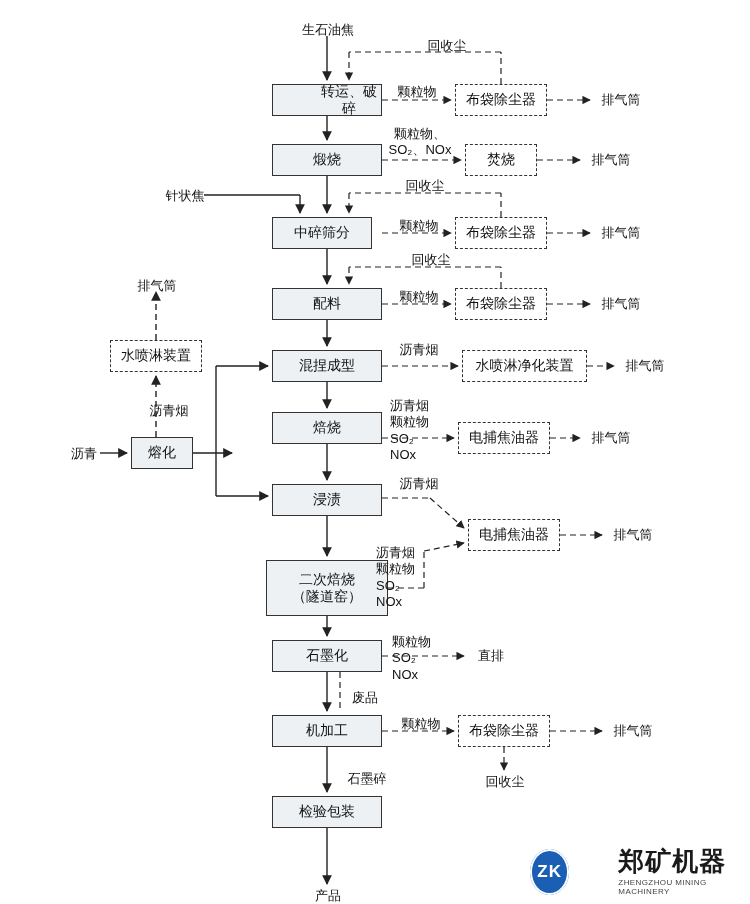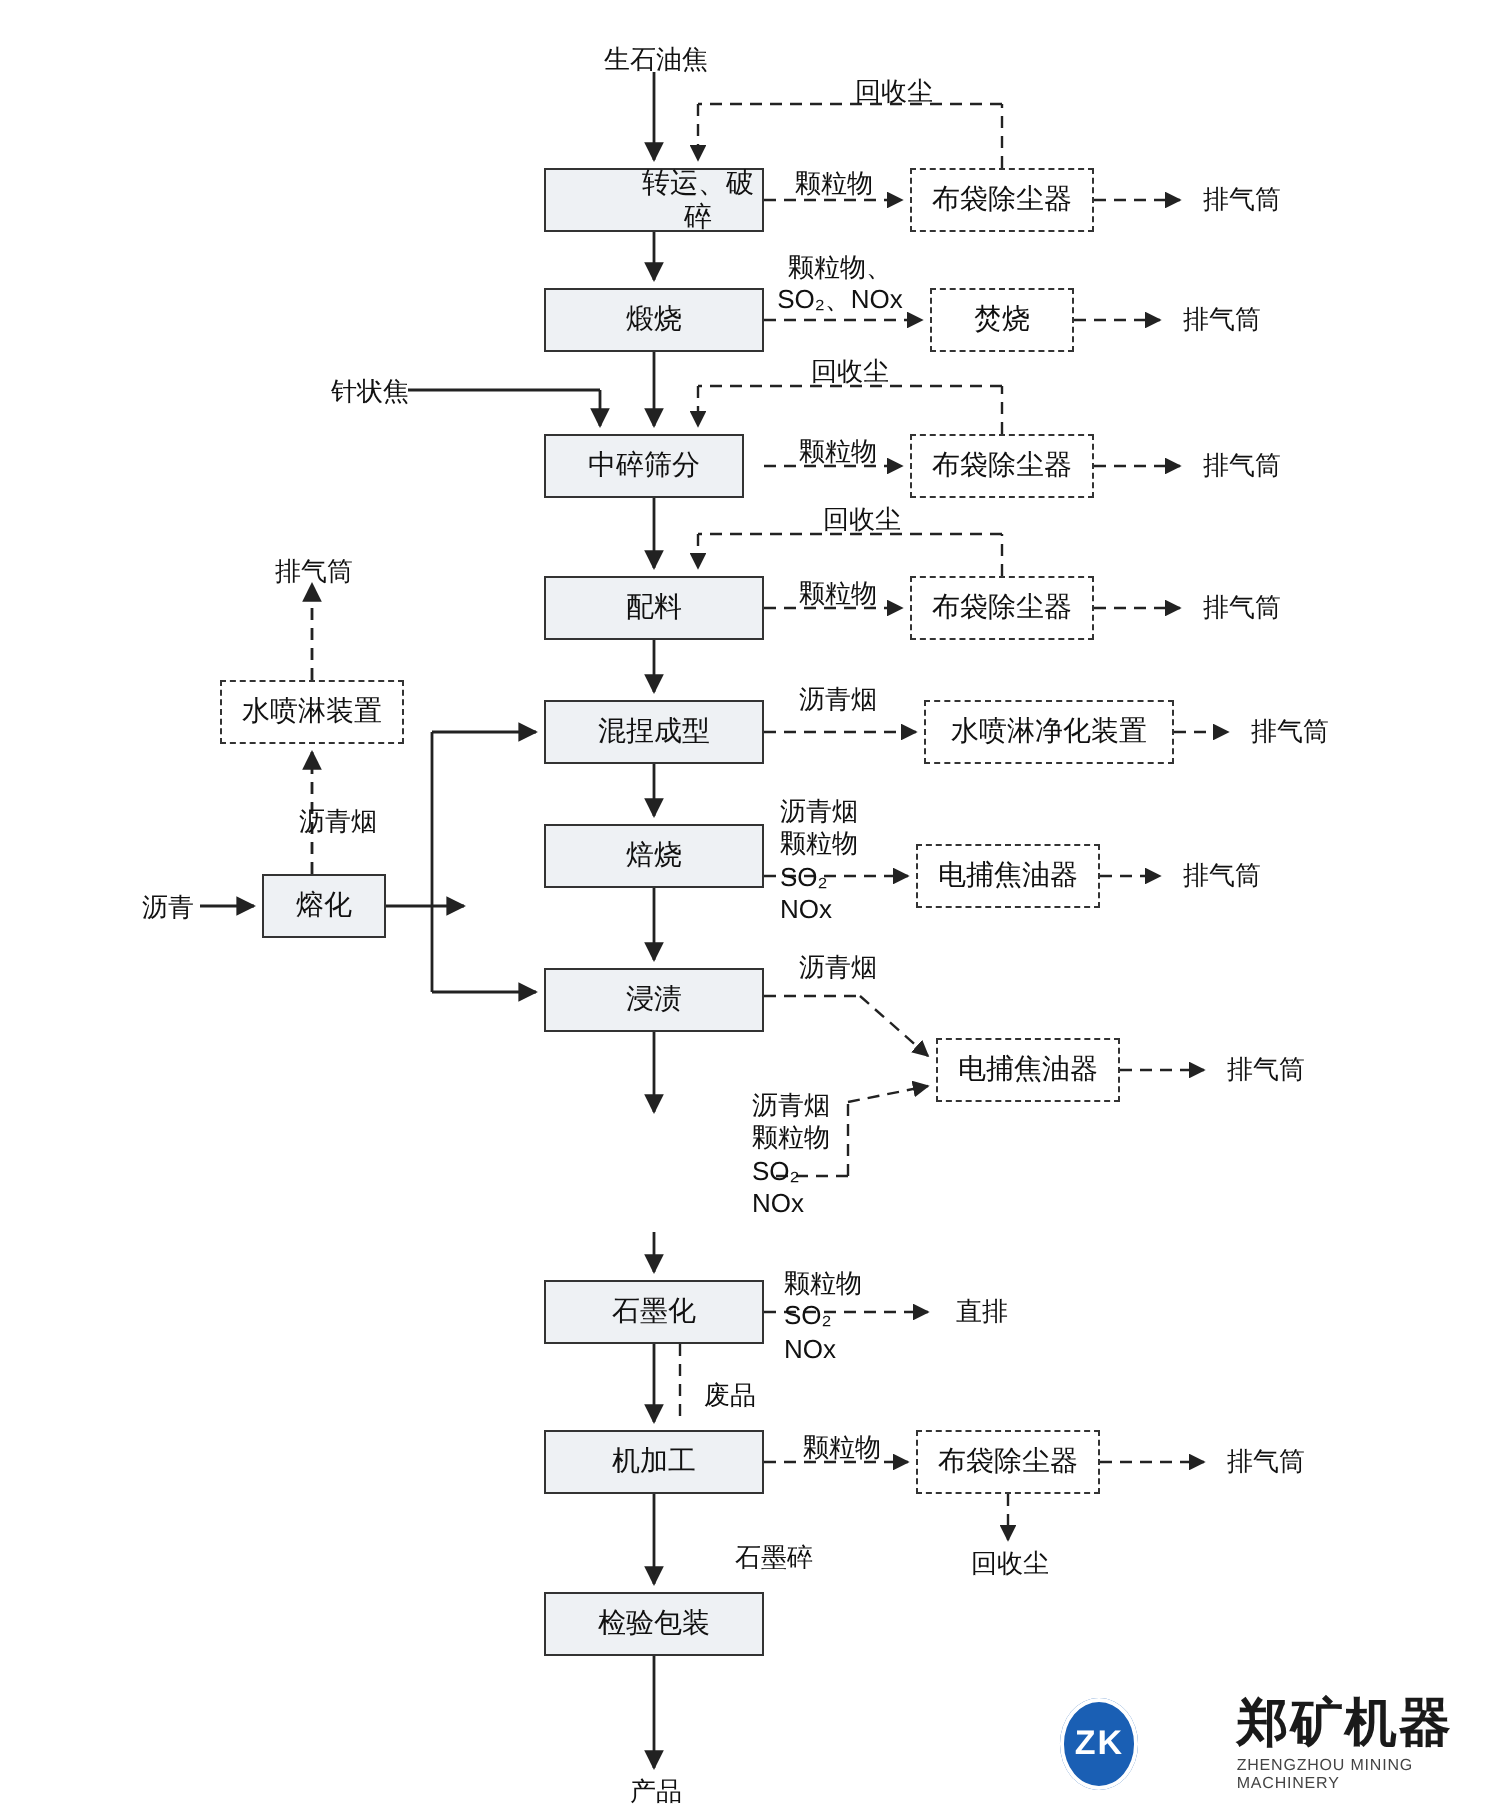--- a/index.html
+++ b/index.html
@@ -197,20 +197,22 @@
   <div class="label" style="left:62px; top:446px; width:44px;">沥青</div>
   <div class="label" style="left:300px; top:888px; width:56px;">产品</div>
 
   <div class="node" style="left:272px; top:84px; width:110px; height:32px;padding-left:44px;">转运、破碎</div>
   <div class="node" style="left:272px; top:144px; width:110px; height:32px;">煅烧</div>
   <div class="node" style="left:272px; top:217px; width:100px; height:32px;">中碎筛分</div>
   <div class="node" style="left:272px; top:288px; width:110px; height:32px;">配料</div>
   <div class="node" style="left:272px; top:350px; width:110px; height:32px;">混捏成型</div>
   <div class="node" style="left:272px; top:412px; width:110px; height:32px;">焙烧</div>
   <div class="node" style="left:272px; top:484px; width:110px; height:32px;">浸渍</div>
+  <div class="node" style="left:266px; top:560px; width:122px; height:56px;">二次焙烧
+（隧道窑）</div>
   <div class="node" style="left:272px; top:640px; width:110px; height:32px;">石墨化</div>
   <div class="node" style="left:272px; top:715px; width:110px; height:32px;">机加工</div>
   <div class="node" style="left:272px; top:796px; width:110px; height:32px;">检验包装</div>
   <div class="node" style="left:131px; top:437px; width:62px; height:32px;">熔化</div>
 
   <div class="node dashed" style="left:455px; top:84px; width:92px; height:32px;">布袋除尘器</div>
   <div class="node dashed" style="left:465px; top:144px; width:72px; height:32px;">焚烧</div>
   <div class="node dashed" style="left:455px; top:217px; width:92px; height:32px;">布袋除尘器</div>
   <div class="node dashed" style="left:455px; top:288px; width:92px; height:32px;">布袋除尘器</div>
   <div class="node dashed" style="left:462px; top:350px; width:125px; height:32px;">水喷淋净化装置</div>
@@ -248,21 +250,21 @@
 颗粒物
 SO₂
 NOx</div>
   <div class="label left" style="left:392px; top:634px; width:60px;">颗粒物
 SO₂
 NOx</div>
   <div class="label" style="left:140px; top:403px; width:58px;">沥青烟</div>
   <div class="label" style="left:340px; top:690px; width:50px;">废品</div>
   <div class="label" style="left:392px; top:716px; width:58px;">颗粒物</div>
   <div class="label" style="left:476px; top:774px; width:58px;">回收尘</div>
-  <div class="label" style="left:360px; top:771px; width:54px;font-family:Liberation Serif, serif;">石墨碎</div>
+  <div class="label" style="left:340px; top:771px; width:54px;font-family:Liberation Serif, serif;">石墨碎</div>
 
   <div class="logo">
     <div class="logo-mark">ZK</div>
     <div class="logo-text">
       <div class="logo-cn">郑矿机器</div>
       <div class="logo-en">ZHENGZHOU MINING MACHINERY</div>
     </div>
   </div>
 
 </div>

